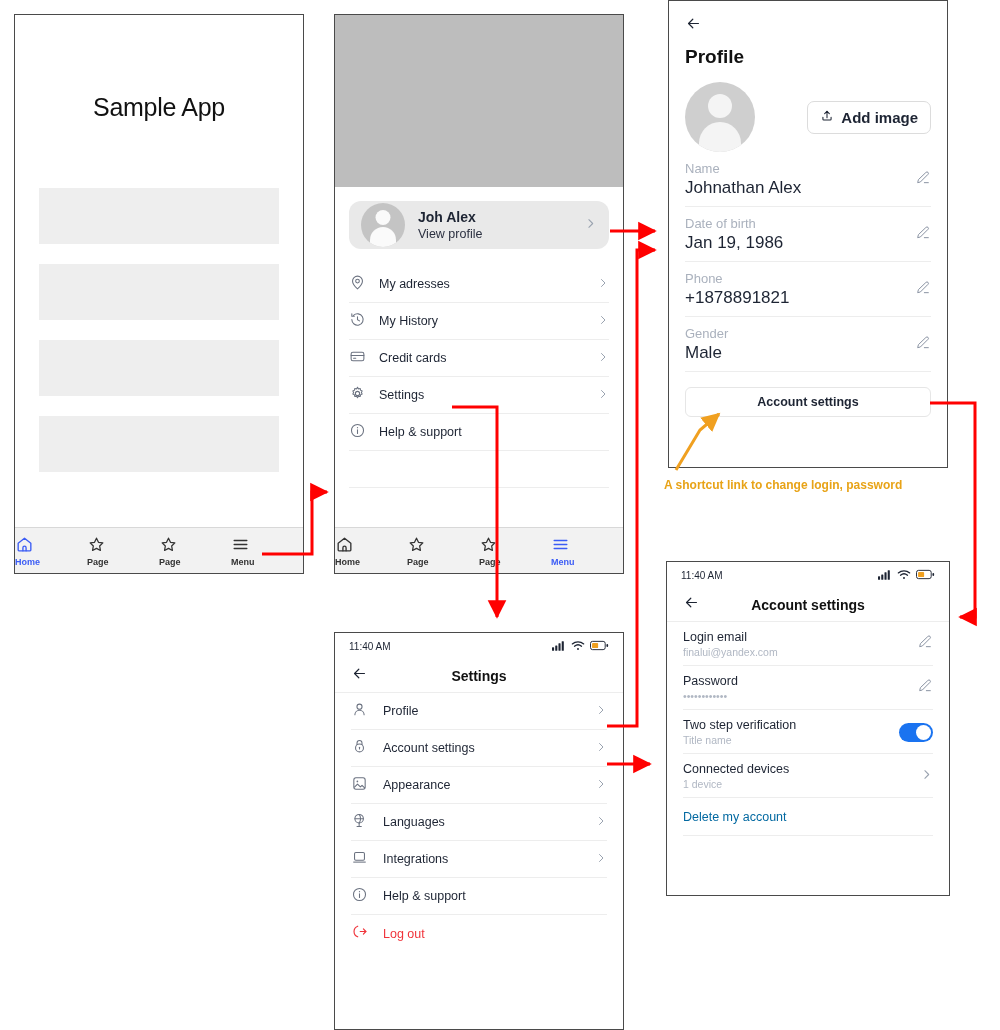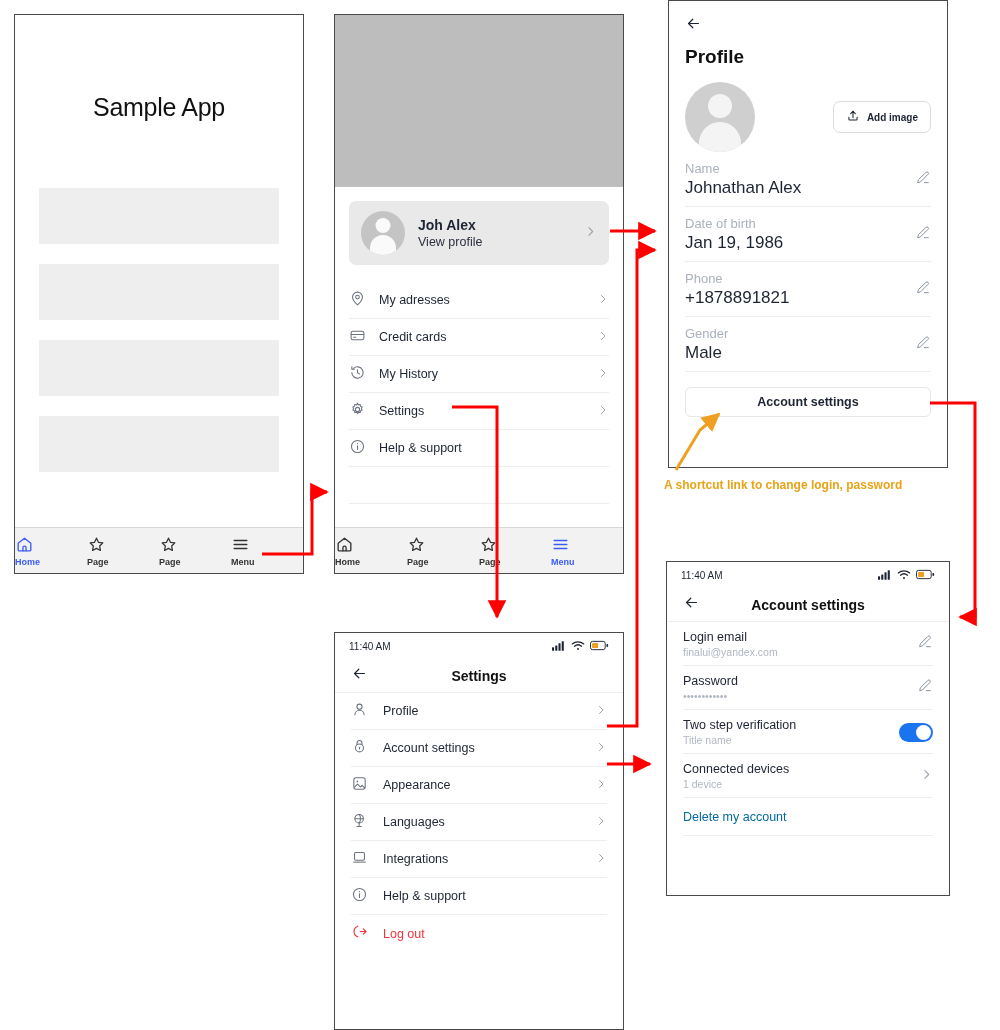--- a/index.html
+++ b/index.html
@@ -47,22 +47,22 @@
     margin-top: 3px; color: #333;
   }
   .tab.active .tab-lbl { color: #3b5cf5; }
   .tab svg { display: inline-block; vertical-align: middle; }
 
   
   #screen-menu { left: 334px; top: 14px; width: 290px; height: 560px; }
   .hero { height: 172px; background: #bdbdbd; }
   .profile-card {
     margin: 14px 14px 0 14px;
-    background: #e9e9e9; border-radius: 7px;
-    height: 64px; display: flex; align-items: center; padding: 0 12px;
+    background: #e9e9e9; border-radius: 12px;
+    height: 48px; display: flex; align-items: center; padding: 0 12px;
   }
   .avatar-sm {
     width: 44px; height: 44px; border-radius: 50%;
     background: #c4c4c4; position: relative; overflow: hidden; flex: 0 0 auto;
   }
   .avatar-sm::before {
     content:""; position:absolute; left:50%; top:7px;
     width:15px; height:15px; border-radius:50%;
     background:#fafafa; transform:translateX(-50%);
   }
@@ -100,21 +100,21 @@
     background:#f4f4f4; transform:translateX(-50%);
   }
   .avatar-lg::after {
     content:""; position:absolute; left:50%; top:40px;
     width:42px; height:38px; border-radius:21px 21px 0 0;
     background:#f4f4f4; transform:translateX(-50%);
   }
   .add-image-btn {
     margin-left: auto; display: flex; align-items: center; gap: 7px;
     border: 1px solid #dcdcdc; border-radius: 7px;
-    padding: 7px 12px; font-size: 10px; font-weight: bold; color: #1d2433;
+    padding: 7px 12px; font-size: 15px; font-weight: bold; color: #1d2433;
     background: #fff;
   }
   .field-row {
     margin: 0 16px; padding: 9px 0 8px 0;
     border-bottom: 1px solid #ededed;
     display: flex; align-items: center;
   }
   .field-row:first-of-type { margin-top: 14px; }
   .f-text { flex: 1; }
   .f-label { font-size: 13px; color: #aab1bd; }
@@ -260,41 +260,41 @@
         <span class="m-lbl">My adresses</span>
         <span class="chev">
           <svg width="12" height="12" viewBox="0 0 24 24" fill="none" stroke="#9aa3b0" stroke-width="2" stroke-linecap="round" stroke-linejoin="round">
               <path d="M9 5l7 7-7 7"></path>
             </svg>
         </span>
       </div>
       <div class="menu-row">
         <span class="m-ico">
           <svg width="17" height="17" viewBox="0 0 24 24" fill="none" stroke="#6b7280" stroke-width="1.5" stroke-linecap="round">
+              <path d="M4 12a8 8 0 1 0 2.4-5.7"></path>
+              <path d="M4 4v3.5h3.5"></path>
+              <path d="M12 8v4.3l2.8 1.7"></path>
+            </svg>
+        </span>
+        <span class="m-lbl">My History</span>
+        <span class="chev">
+          <svg width="12" height="12" viewBox="0 0 24 24" fill="none" stroke="#9aa3b0" stroke-width="2" stroke-linecap="round" stroke-linejoin="round">
+              <path d="M9 5l7 7-7 7"></path>
+            </svg>
+        </span>
+      </div>
+      <div class="menu-row">
+        <span class="m-ico">
+          <svg width="17" height="17" viewBox="0 0 24 24" fill="none" stroke="#6b7280" stroke-width="1.5" stroke-linecap="round">
               <rect x="3" y="6" width="18" height="12" rx="2.5"></rect>
               <path d="M3 10.5h18"></path>
               <path d="M6.5 14.5h3"></path>
             </svg>
         </span>
         <span class="m-lbl">Credit cards</span>
-        <span class="chev">
-          <svg width="12" height="12" viewBox="0 0 24 24" fill="none" stroke="#9aa3b0" stroke-width="2" stroke-linecap="round" stroke-linejoin="round">
-              <path d="M9 5l7 7-7 7"></path>
-            </svg>
-        </span>
-      </div>
-      <div class="menu-row">
-        <span class="m-ico">
-          <svg width="17" height="17" viewBox="0 0 24 24" fill="none" stroke="#6b7280" stroke-width="1.5" stroke-linecap="round">
-              <path d="M4 12a8 8 0 1 0 2.4-5.7"></path>
-              <path d="M4 4v3.5h3.5"></path>
-              <path d="M12 8v4.3l2.8 1.7"></path>
-            </svg>
-        </span>
-        <span class="m-lbl">My History</span>
         <span class="chev">
           <svg width="12" height="12" viewBox="0 0 24 24" fill="none" stroke="#9aa3b0" stroke-width="2" stroke-linecap="round" stroke-linejoin="round">
               <path d="M9 5l7 7-7 7"></path>
             </svg>
         </span>
       </div>
       <div class="menu-row">
         <span class="m-ico">
           <svg width="17" height="17" viewBox="0 0 24 24" fill="none" stroke="#6b7280" stroke-width="1.5">
               <circle cx="12" cy="12" r="3"></circle>

